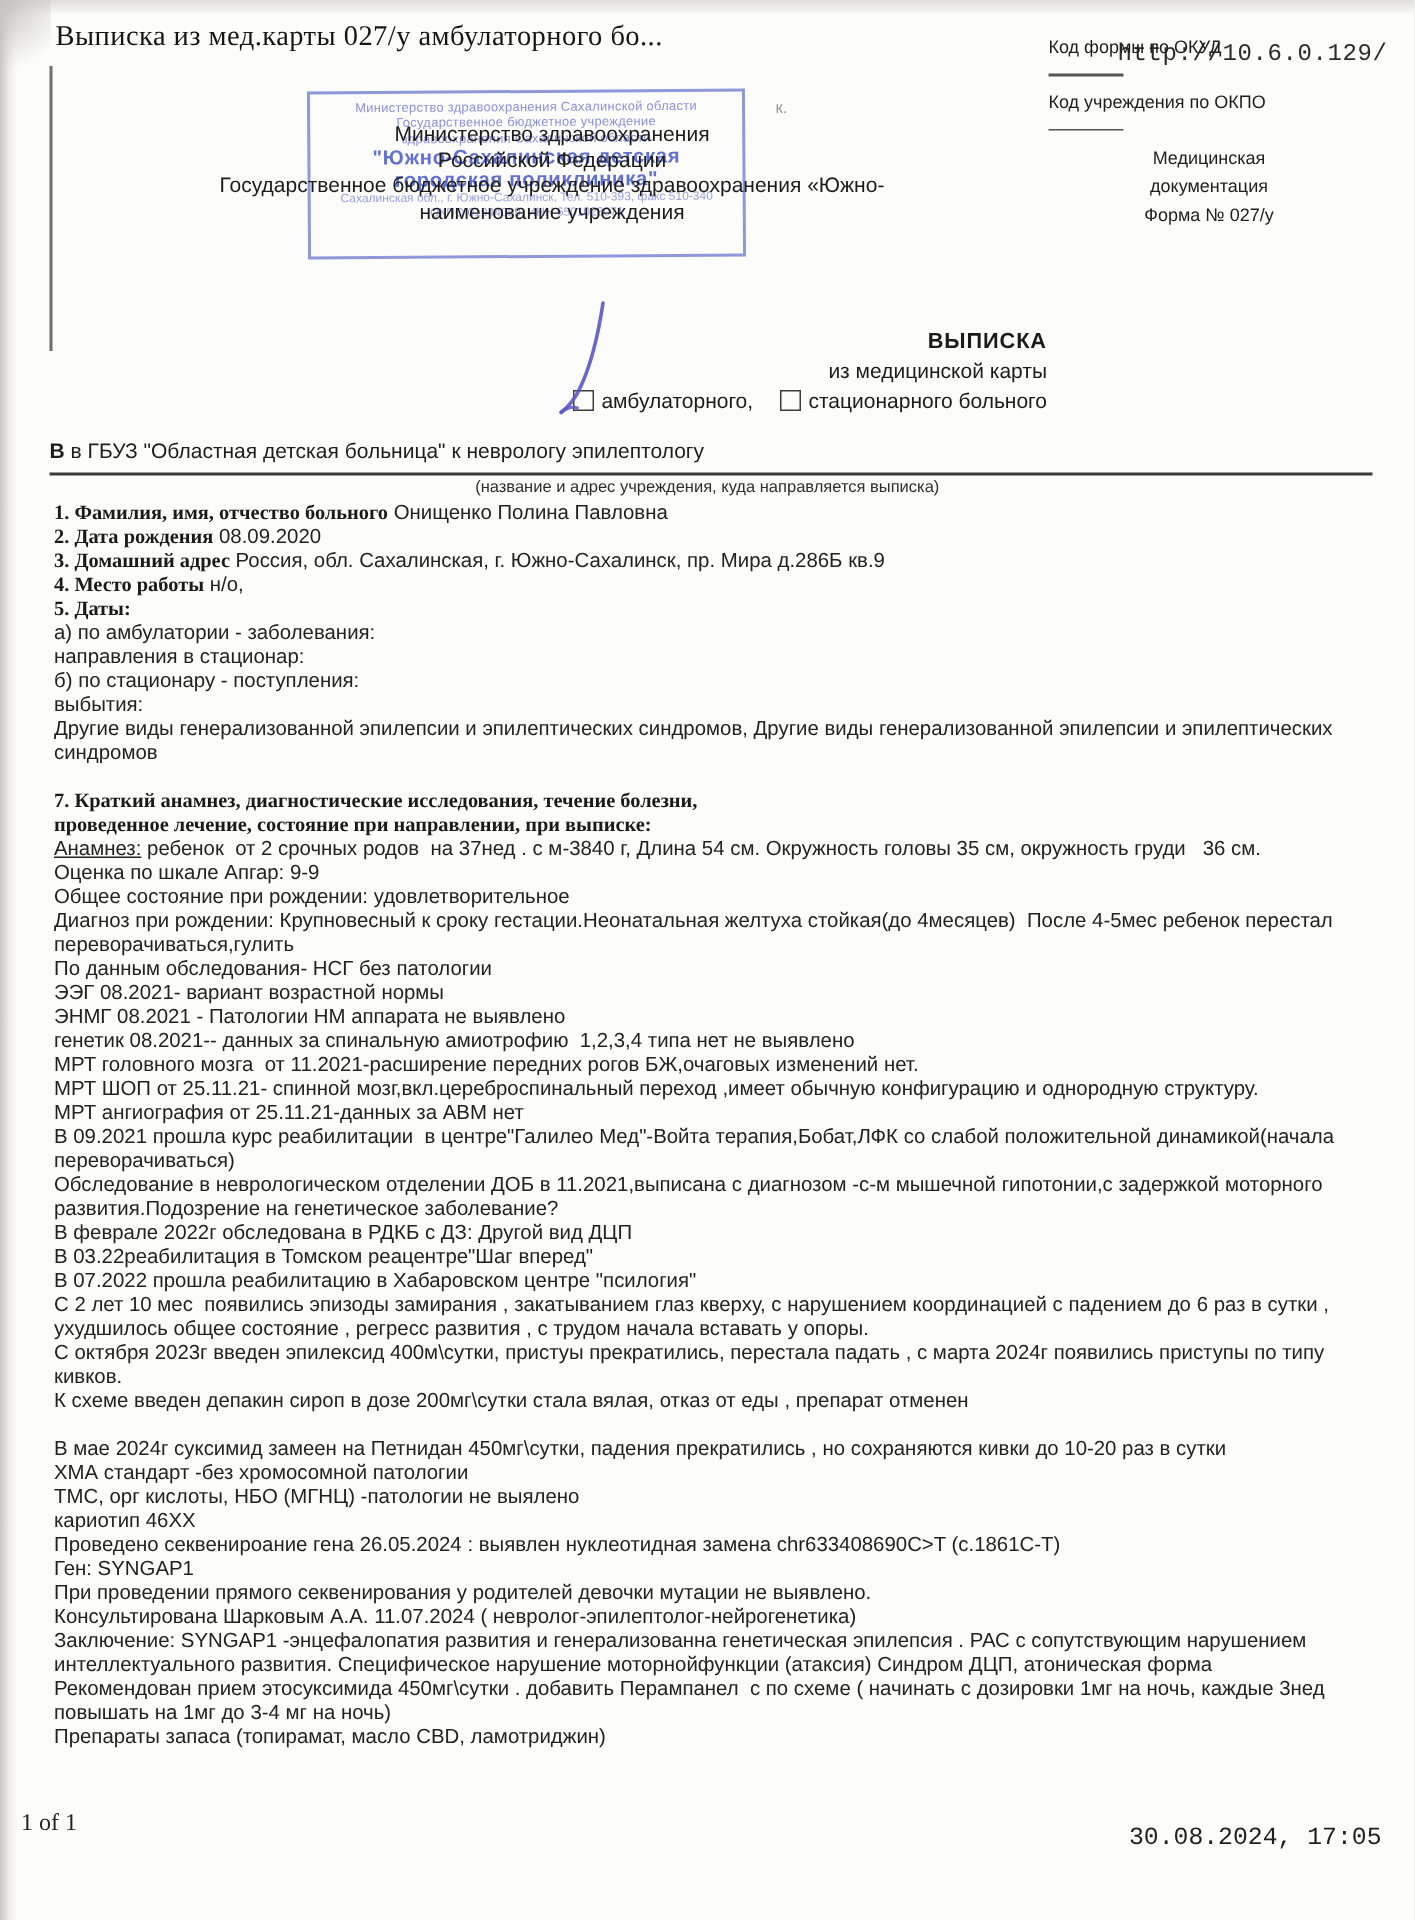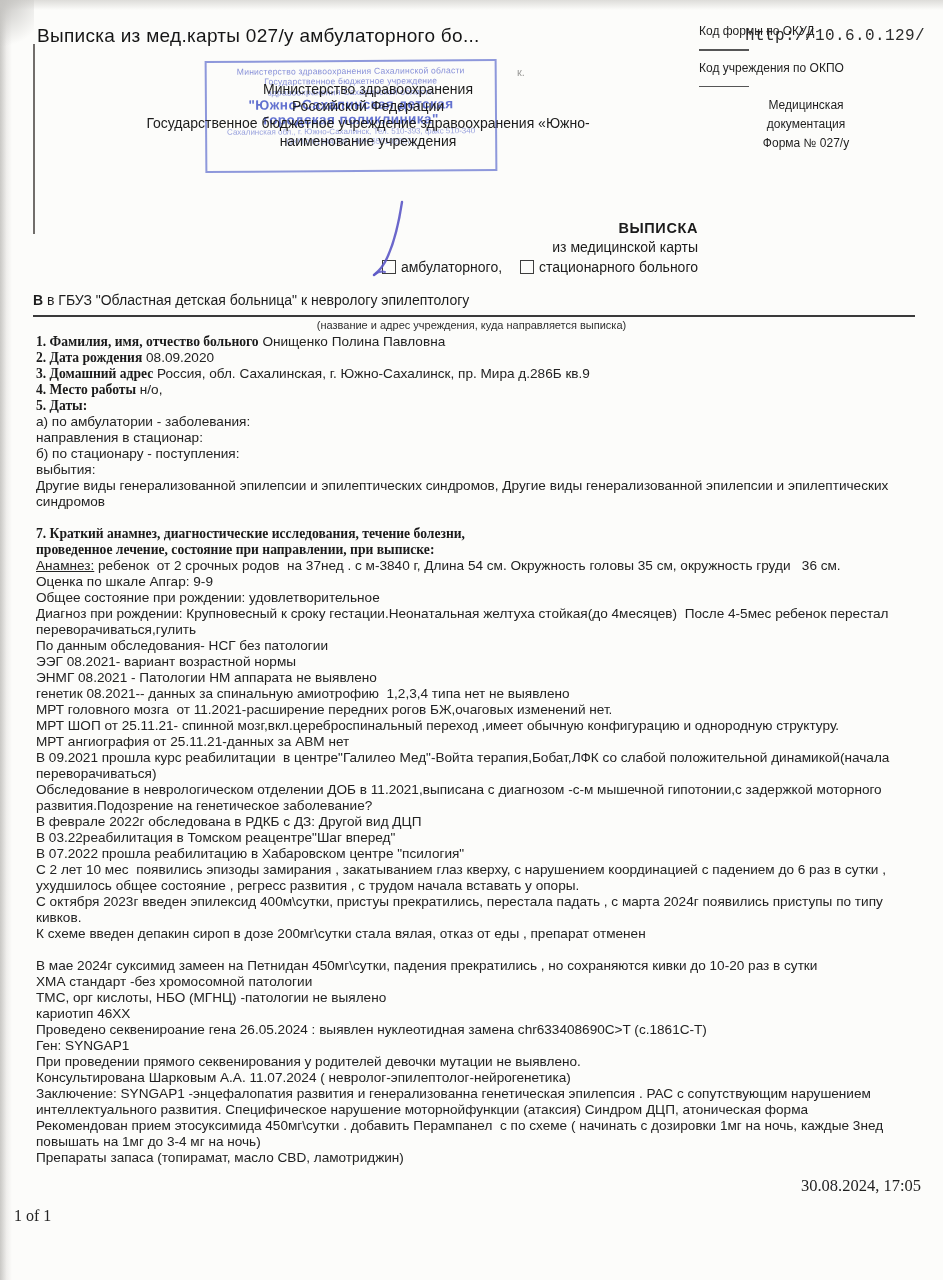--- a/index.html
+++ b/index.html
@@ -11,27 +11,27 @@
   
   .edge-left{position:absolute;left:0;top:0;bottom:0;width:12px;
     background:linear-gradient(to right,#c9c8c5,#efeeec 55%,rgba(255,255,255,0));}
   .edge-top{position:absolute;left:0;top:0;right:0;height:10px;
     background:linear-gradient(to bottom,#dddcd9,rgba(255,255,255,0));}
   .corner-tl{position:absolute;left:0;top:0;width:34px;height:52px;
     background:radial-gradient(circle at 0 0,#c4c3c0,rgba(255,255,255,0) 75%);}
   .scanline{position:absolute;left:33px;top:44px;width:2px;height:190px;background:#4d4a47;opacity:.8;}
   .scan-mark{position:absolute;left:517px;top:66px;font-size:11px;color:#9a9a98;}
   
-  .print-title{position:absolute;left:37px;top:25px;font-family:Liberation Sans, sans-serif;
+  .print-title{position:absolute;left:37px;top:14px;font-family:Liberation Serif, serif;
     font-size:19px;letter-spacing:.3px;color:#161616;}
   .print-url{position:absolute;left:745px;top:27px;font-family:Liberation Mono, monospace;
     font-size:16px;letter-spacing:.4px;color:#2c2c2c;}
   .footer-page{position:absolute;left:14px;top:1207px;font-family:"Liberation Serif",serif;
     font-size:16px;color:#242424;}
-  .footer-dt{position:absolute;right:22px;top:1176px;font-family:Liberation Serif, serif;
+  .footer-dt{position:absolute;right:22px;top:1215px;font-family:Liberation Mono, monospace;
     font-size:16.5px;color:#1f1f1f;}
   
   .okud{position:absolute;left:699px;top:23px;width:214px;font-size:12px;color:#1e1e1e;line-height:16px;}
   .okud .dash{width:50px;height:1.5px;background:#555;margin:10px 0 9px;}
   .meddoc{text-align:center;margin-top:6px;line-height:19px;}
   
   .stamp{position:absolute;left:205px;top:60px;width:292px;height:112px;box-sizing:border-box;
     border:2.5px solid rgba(74,90,200,.62);transform:rotate(-.4deg);
     text-align:center;padding-top:4px;}
   .stamp .s{font-size:8.6px;line-height:10.4px;color:rgba(98,110,205,.75);letter-spacing:.2px;}

